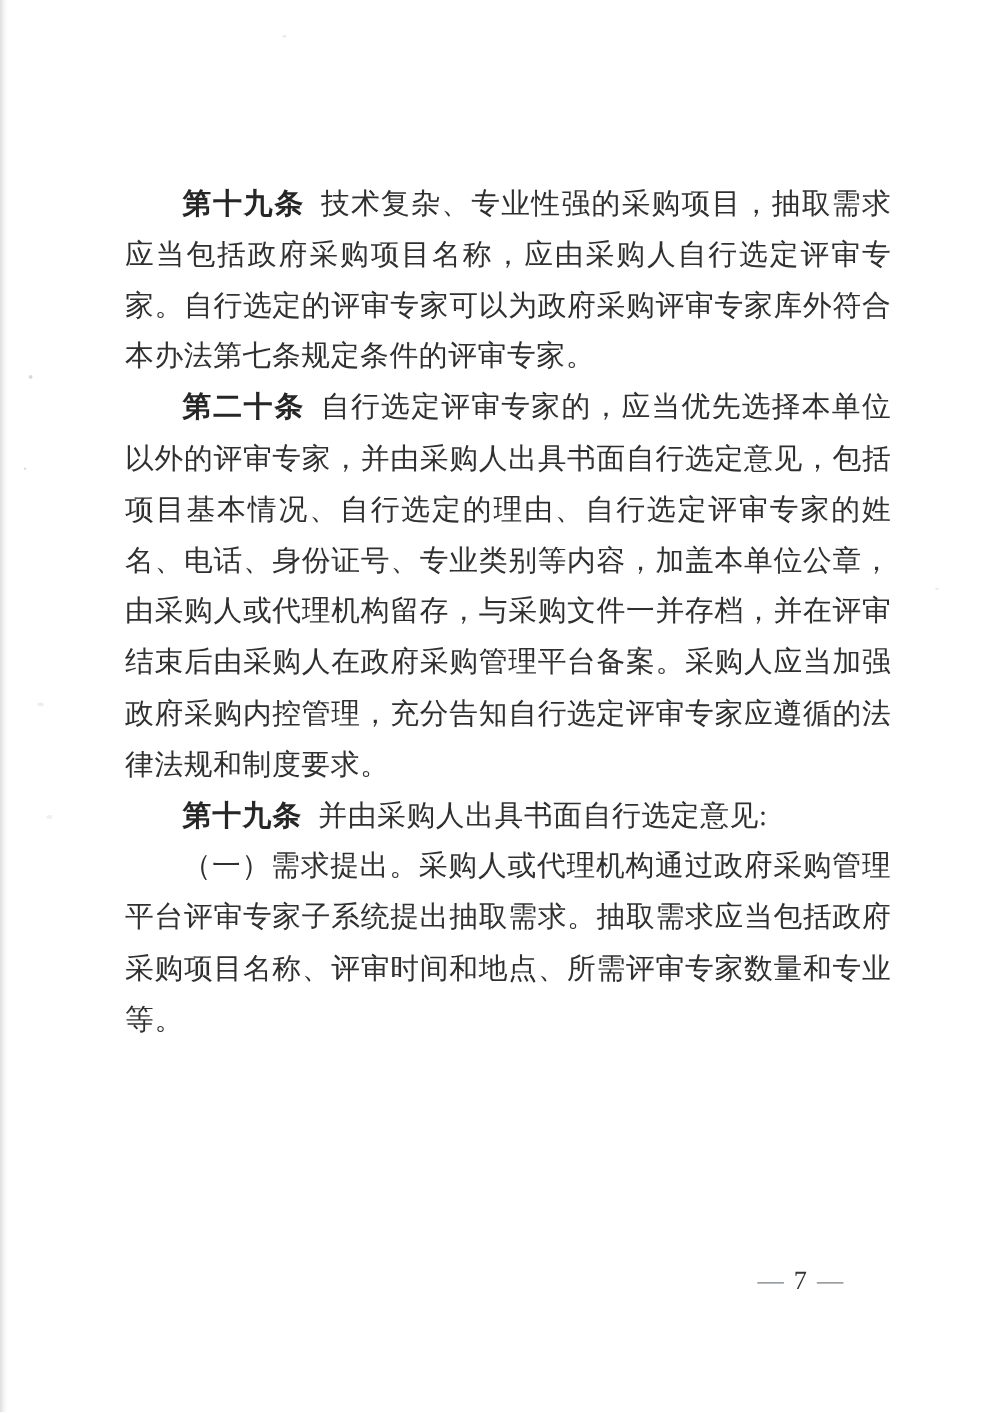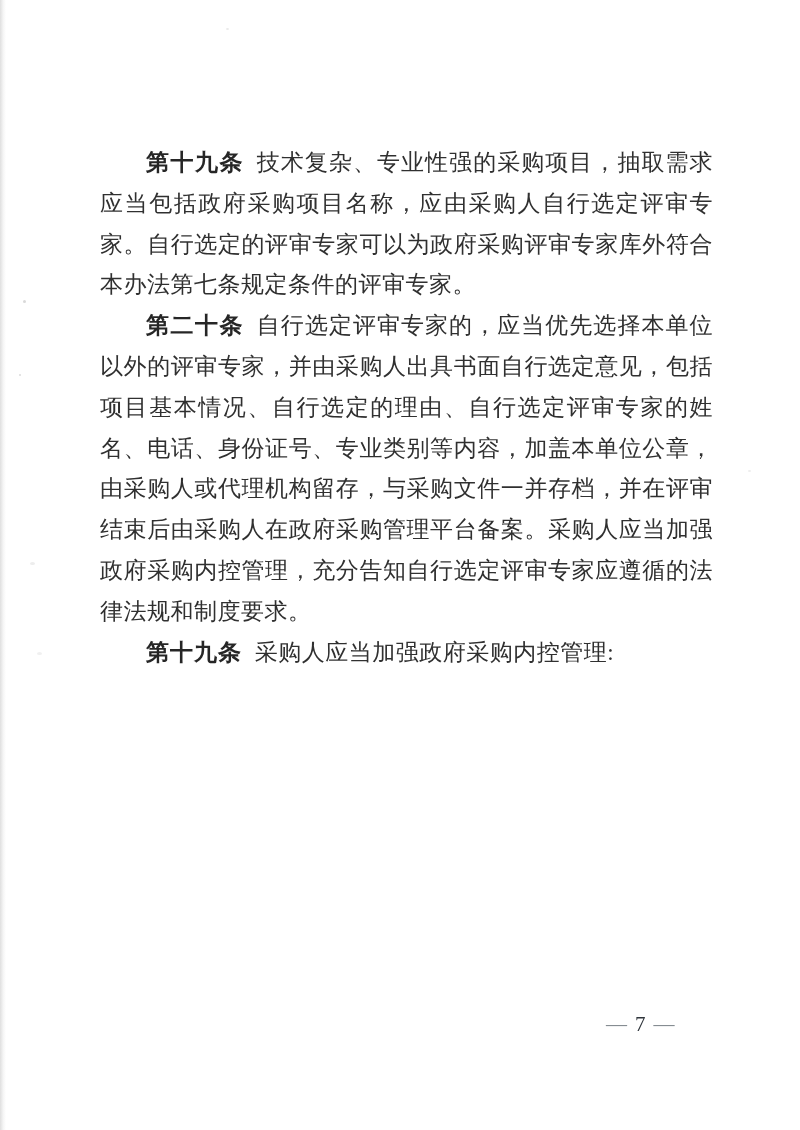--- a/index.html
+++ b/index.html
@@ -86,21 +86,22 @@
   <div class="scan-speck speck-e"></div>
   <div class="scan-speck speck-f"></div>
 
   <main class="text-block">
 
     <p><b class="article-label">第十九条</b><span>技术复杂、专业性强的采购项目，抽取需求应当包括政府采购项目名称，应由采购人自行选定评审专家。自行选定的评审专家可以为政府采购评审专家库外符合本办法第七条规定条件的评审专家。</span></p>
 
     <p><b class="article-label">第二十条</b><span>自行选定评审专家的，应当优先选择本单位以外的评审专家，并由采购人出具书面自行选定意见，包括项目基本情况、自行选定的理由、自行选定评审专家的姓名、电话、身份证号、专业类别等内容，加盖本单位公章，由采购人或代理机构留存，与采购文件一并存档，并在评审结束后由采购人在政府采购管理平台备案。采购人应当加强政府采购内控管理，充分告知自行选定评审专家应遵循的法律法规和制度要求。</span></p>
 
 
-    <p><b class="article-label">第十九条</b><span>采购人应当加强政府采购内控管理:</span></p>
+    <p><b class="article-label">第十九条</b><span>并由采购人出具书面自行选定意见:</span></p>
 
+    <p><b class="article-label"></b><span>（一）需求提出。采购人或代理机构通过政府采购管理平台评审专家子系统提出抽取需求。抽取需求应当包括政府采购项目名称、评审时间和地点、所需评审专家数量和专业等。</span></p>
 
 
   </main>
 
   <div class="page-number"><span class="dash">—</span><span>7</span><span class="dash">—</span></div>
 
 </div>
 
 </body></html>

